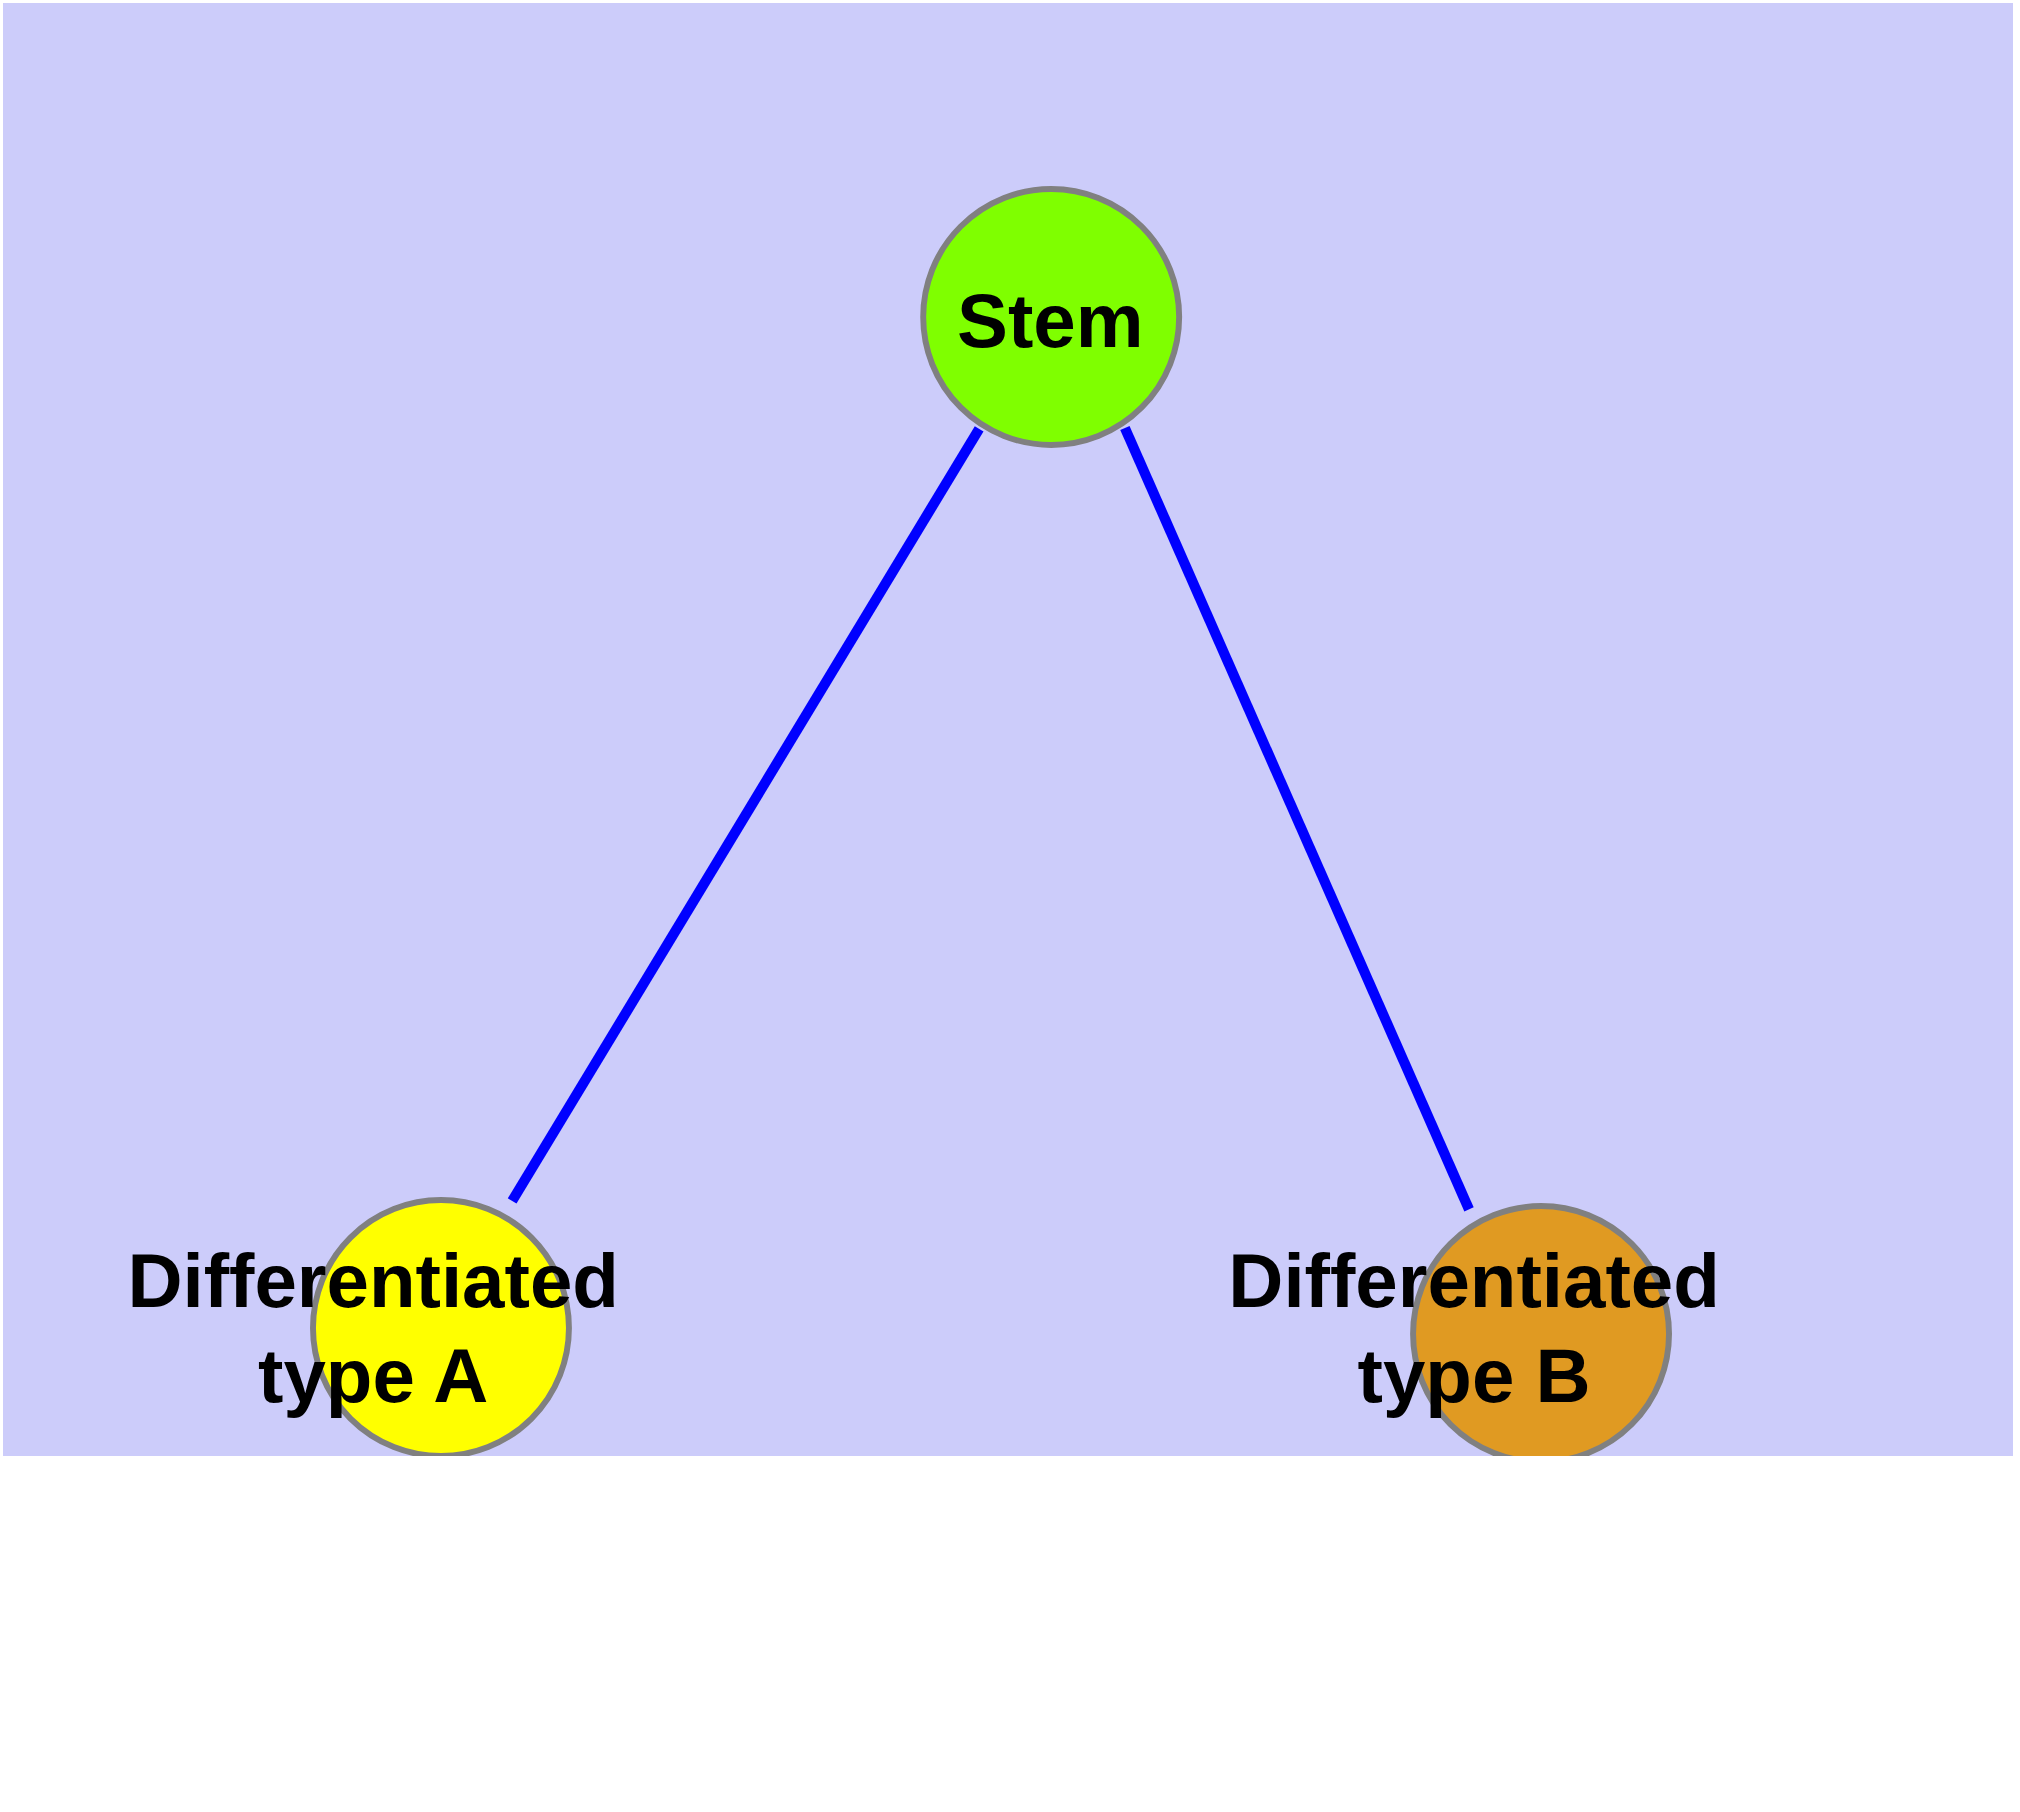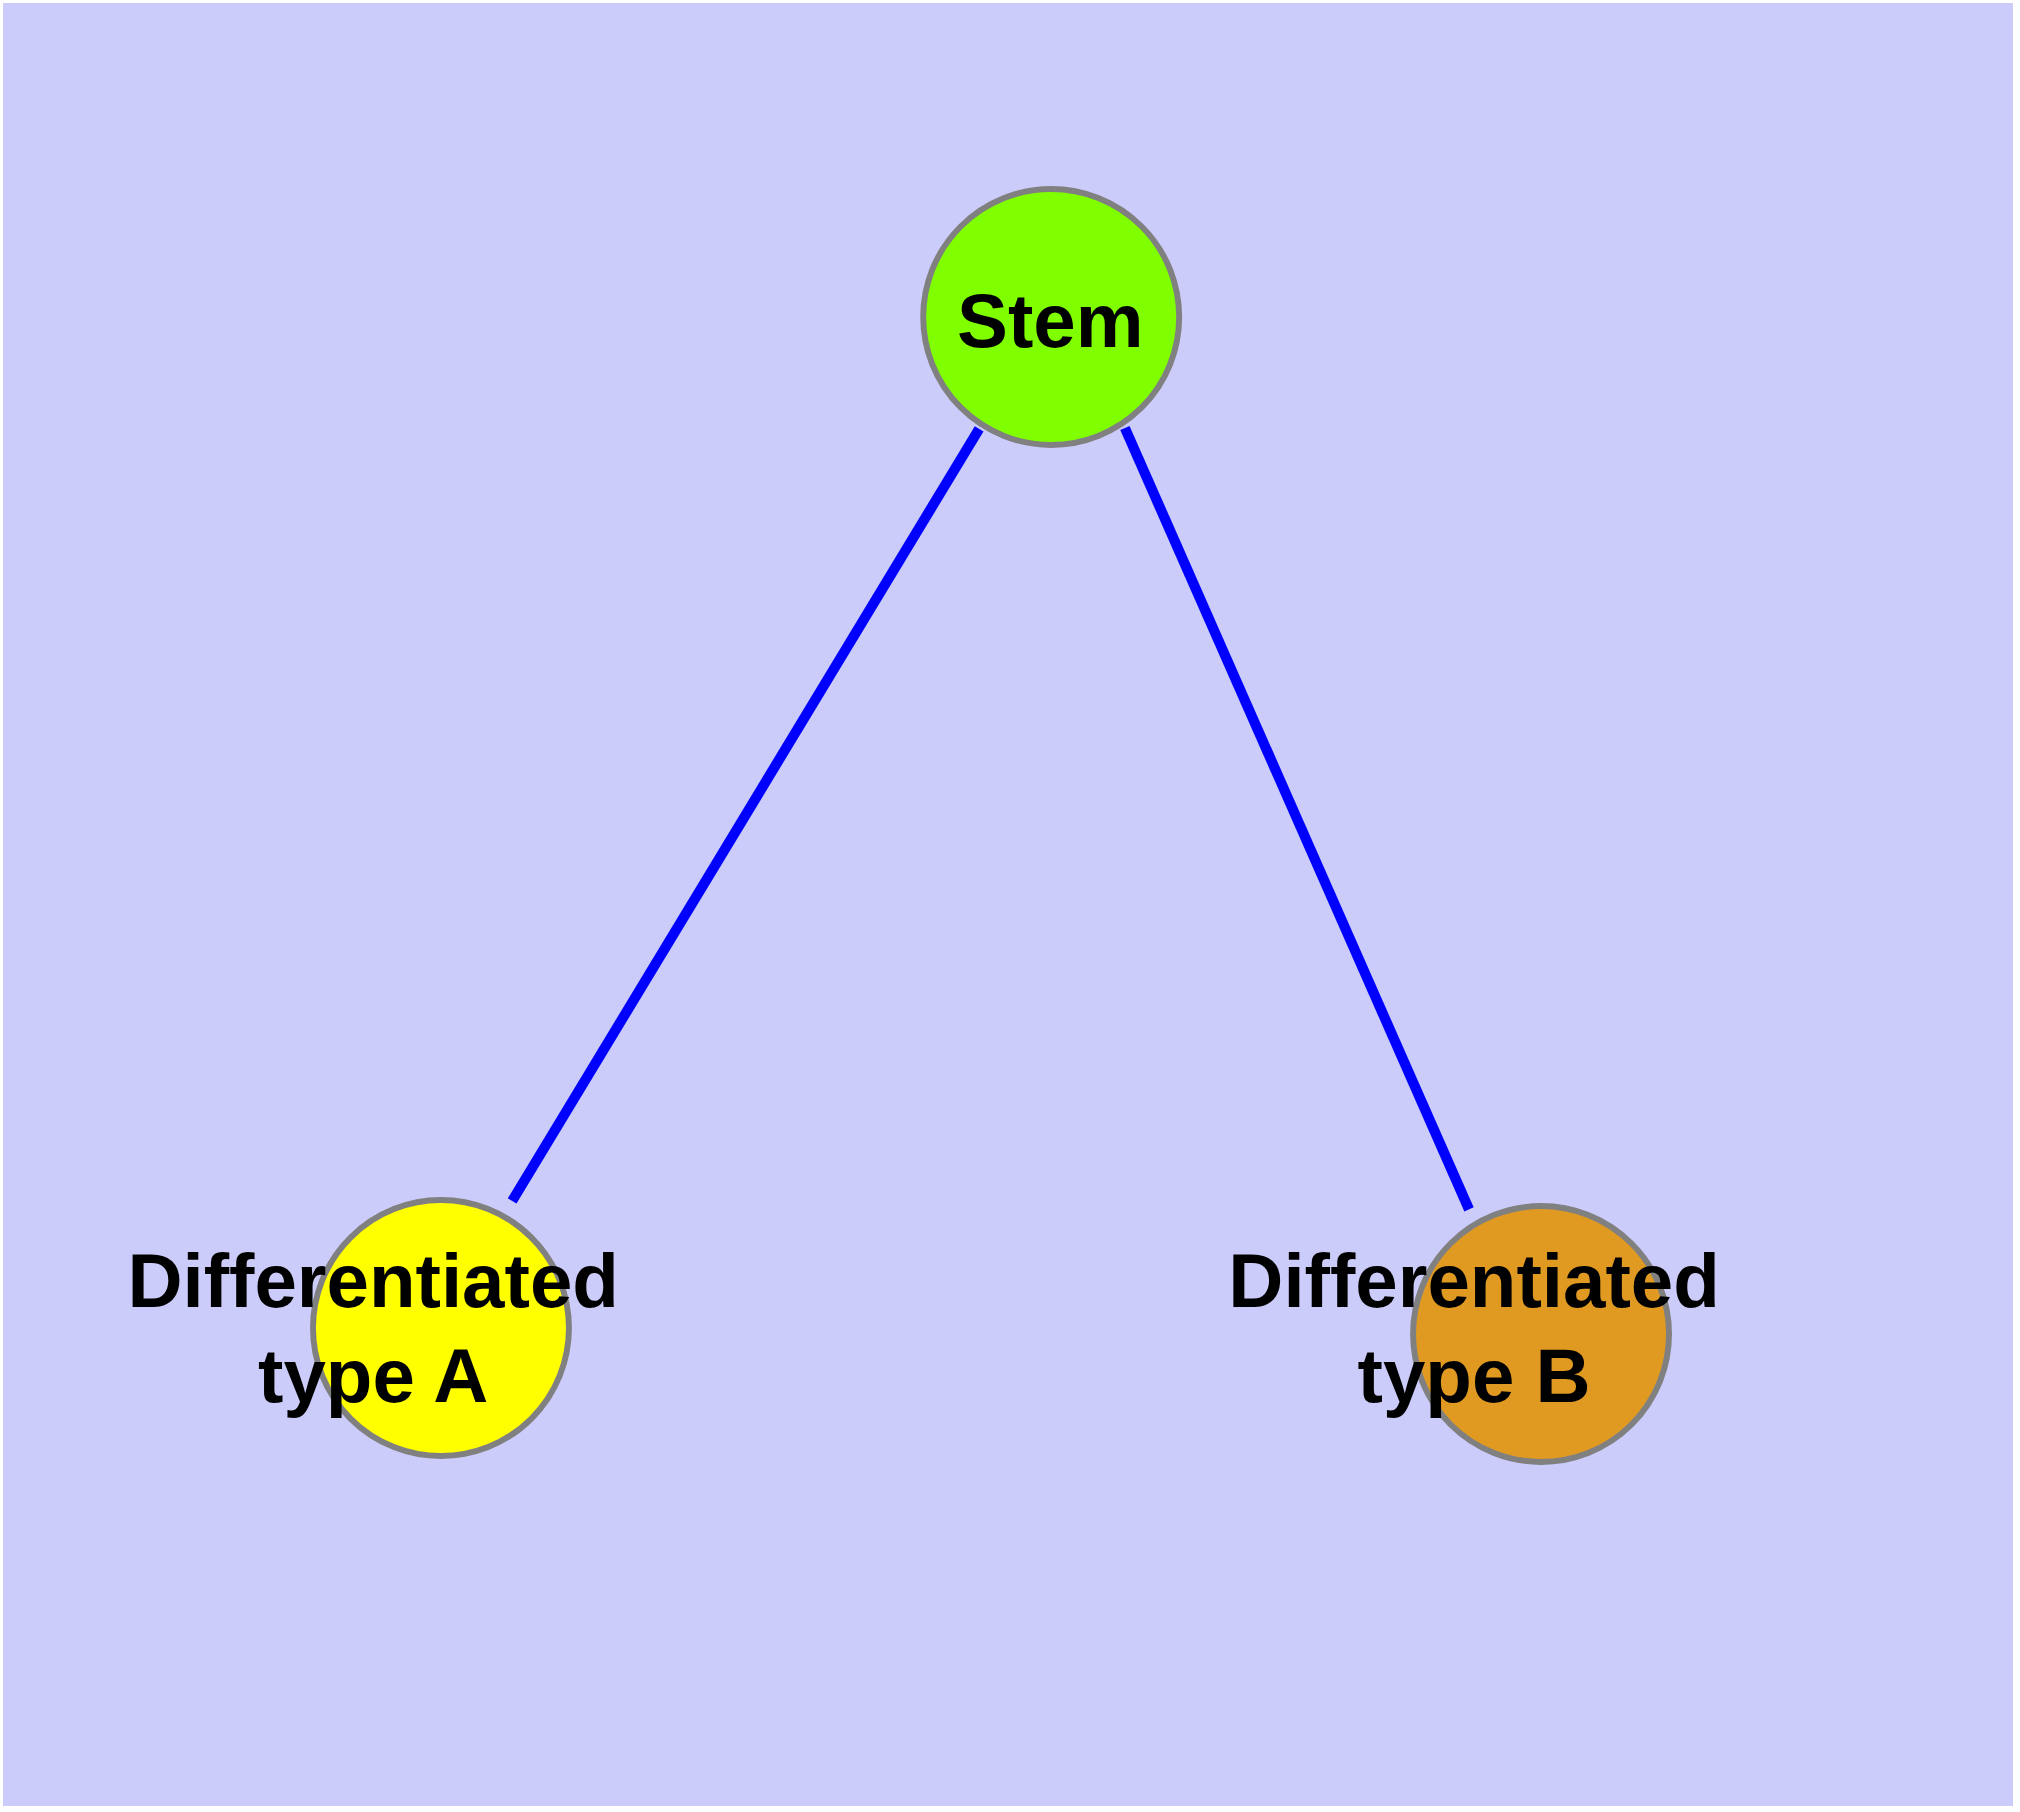--- a/index.html
+++ b/index.html
@@ -3,21 +3,21 @@
 <meta charset="utf-8">
 <style>
   html, body {
     margin: 0;
     padding: 0;
     background: #ffffff;
   }
   #canvas {
     position: relative;
     width: 2021px;
-    height: 1812px;
+    height: 1456px;
     background: #ffffff;
     overflow: hidden;
     font-family: "Liberation Sans", "DejaVu Sans", sans-serif;
   }
   #plot-area {
     position: absolute;
     left: 3.4px;
     top: 2.5px;
     width: 2010px;
     height: 1803px;

